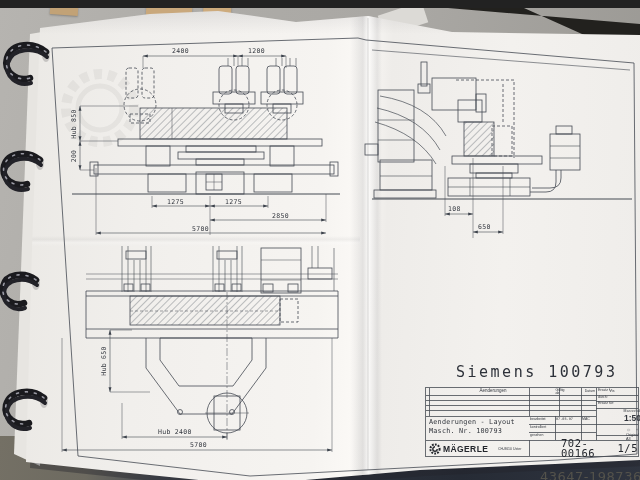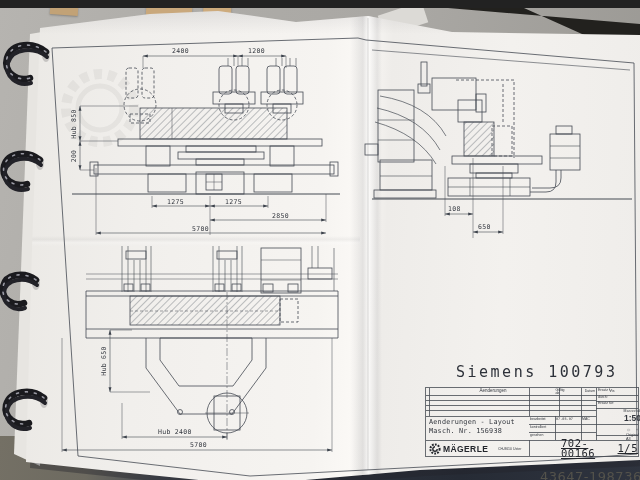--- a/index.html
+++ b/index.html
@@ -44,21 +44,21 @@
     background:linear-gradient(180deg,rgba(120,120,126,0),rgba(120,120,126,.08),rgba(255,255,255,.2),rgba(120,120,126,0));}
 
   svg.linework{position:absolute;inset:0;}
   svg.linework .dt{font-family:"DejaVu Sans Mono",monospace;font-size:6.5px;fill:#33373f;stroke:none;letter-spacing:.3px;}
   svg.linework .big{font-size:15px;letter-spacing:2.5px;fill:#2d3139;}
 
   
   .tb{left:425px;top:379px;width:212px;height:68px;border:1px solid var(--tbline);
       color:#33373e;font-size:5px;line-height:1;}
   .tb .c{position:absolute;box-sizing:border-box;}
-  .tb .bl{border-left:1px solid var(--tbline);text-decoration:underline;}
+  .tb .bl{border-left:1px solid var(--tbline);}
   .tb .bt{border-top:1px solid var(--tbline);}
   .tb .ctr{display:flex;align-items:center;justify-content:center;padding-left:31px;}
   .mono{font-family:"DejaVu Sans Mono",monospace;}
 
   
   svg.rings{position:absolute;inset:0;}
   .wm-id{left:540px;top:461px;font-family:"DejaVu Sans",sans-serif;font-size:13px;
      color:#56544c;letter-spacing:.5px;opacity:.95;white-space:nowrap;}
 </style>
 </head>
@@ -284,21 +284,21 @@
         </svg>
         <svg width="9" height="9" viewBox="0 0 9 9">
           <circle cx="4.5" cy="4.5" r="3" fill="none" stroke="#33373e" stroke-width="0.7" stroke-dasharray="1.3 1"></circle>
           <circle cx="4.5" cy="4.5" r="1.2" fill="none" stroke="#33373e" stroke-width="0.6"></circle>
         </svg>
       </div>
       <div class="c bt ctr" style="left:170px;top:47px;width:42px;height:5px;font-size:3.8px;">Original A3</div>
 
       <div class="c bt" style="left:0;top:28px;width:170px;height:0;"></div>
       <div class="c mono" style="left:3px;top:31px;width:100px;height:9px;font-size:6.8px;letter-spacing:.2px;">Aenderungen - Layout</div>
-      <div class="c mono" style="left:3px;top:40px;width:100px;height:9px;font-size:6.8px;letter-spacing:.2px;">Masch. Nr. 156938</div>
+      <div class="c mono" style="left:3px;top:40px;width:100px;height:9px;font-size:6.8px;letter-spacing:.2px;">Masch. Nr. 100793</div>
 
       <div class="c bl" style="left:129px;top:28px;width:0;height:24px;"></div>
       <div class="c bl" style="left:155px;top:28px;width:0;height:24px;"></div>
       <div class="c" style="left:104px;top:30px;width:25px;height:6px;font-size:3.5px;">bearbeitet</div>
       <div class="c mono" style="left:130px;top:30px;width:24px;height:6px;font-size:3.5px;">07.05.97</div>
       <div class="c" style="left:156px;top:30px;width:13px;height:6px;font-size:3.5px;">MAC</div>
       <div class="c bt" style="left:103px;top:36px;width:67px;height:0;"></div>
       <div class="c" style="left:104px;top:38px;width:25px;height:6px;font-size:3.5px;">kontrolliert</div>
       <div class="c bt" style="left:103px;top:44px;width:67px;height:0;"></div>
       <div class="c" style="left:104px;top:46px;width:25px;height:6px;font-size:3.5px;">gesehen</div>

